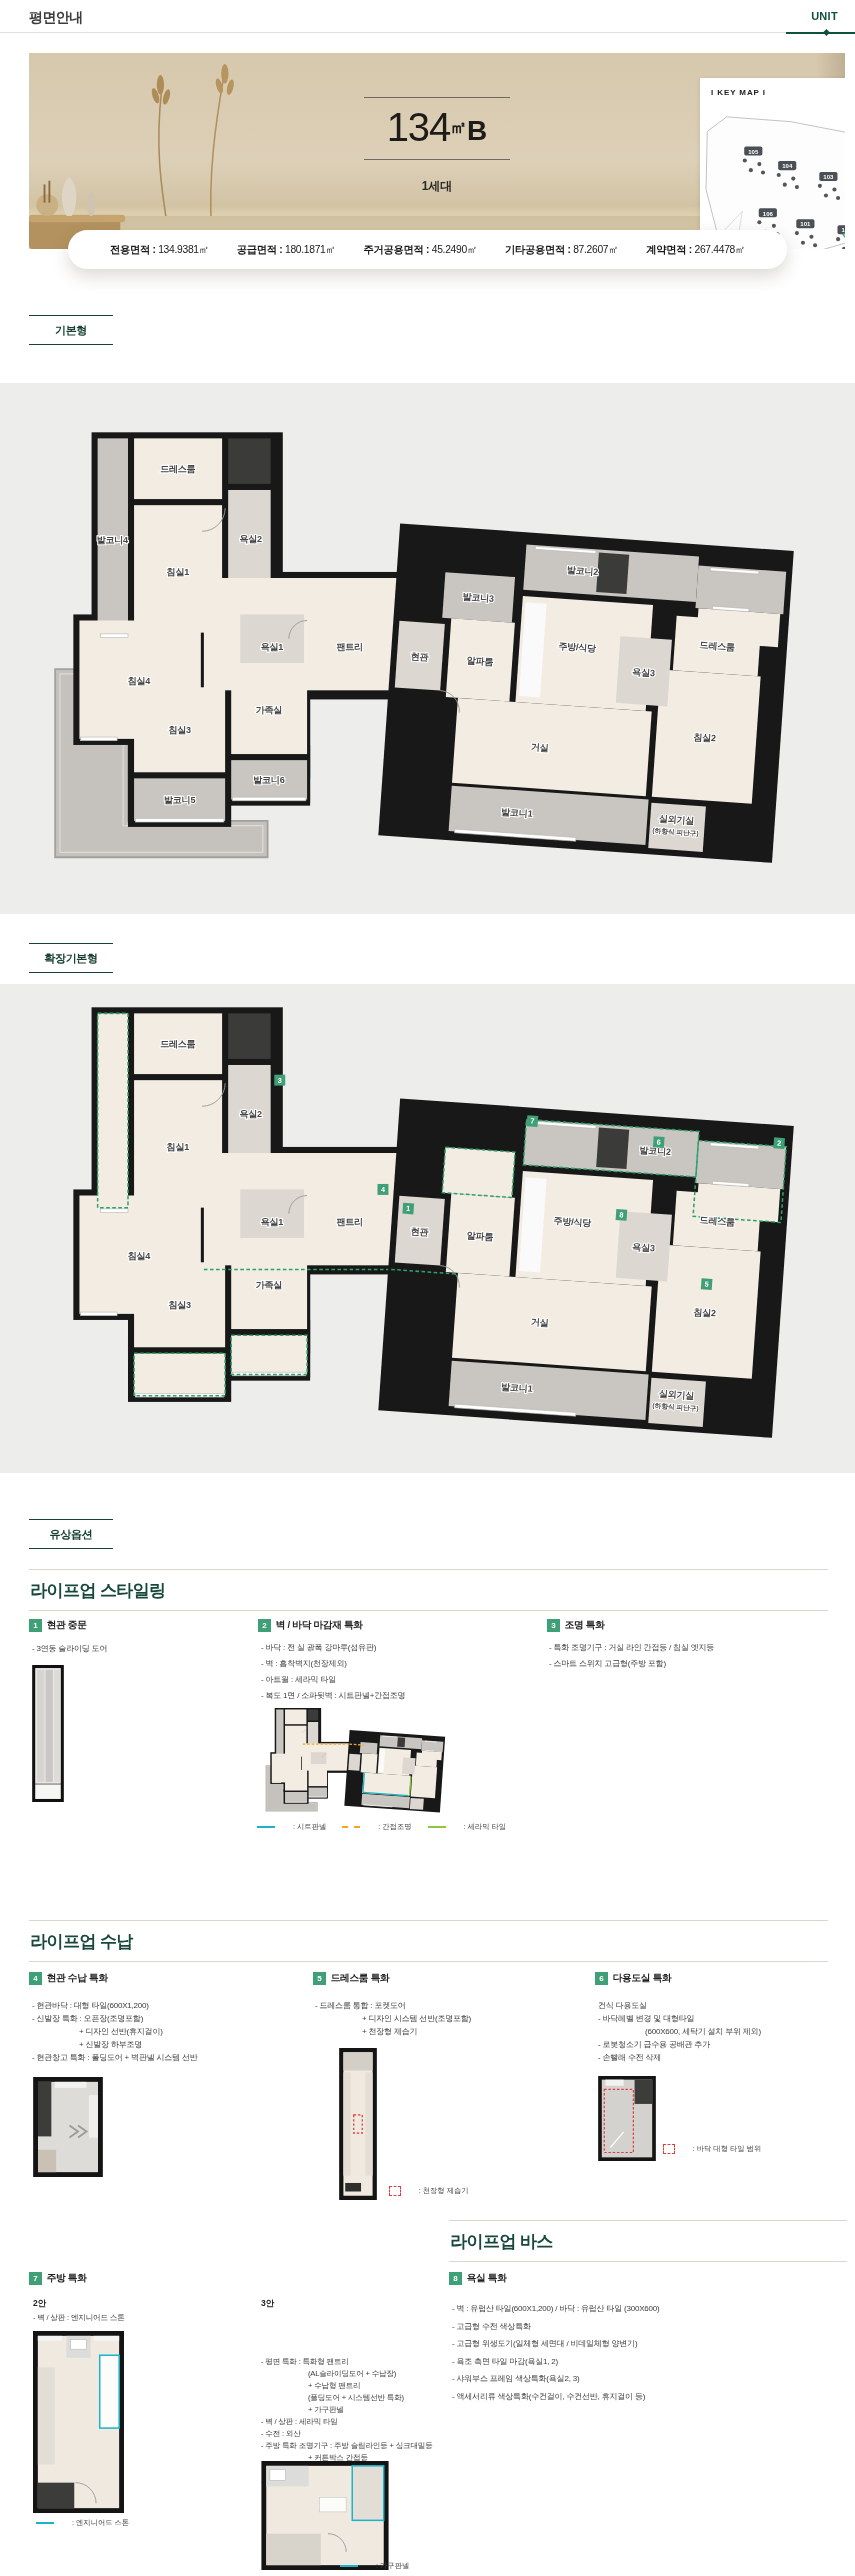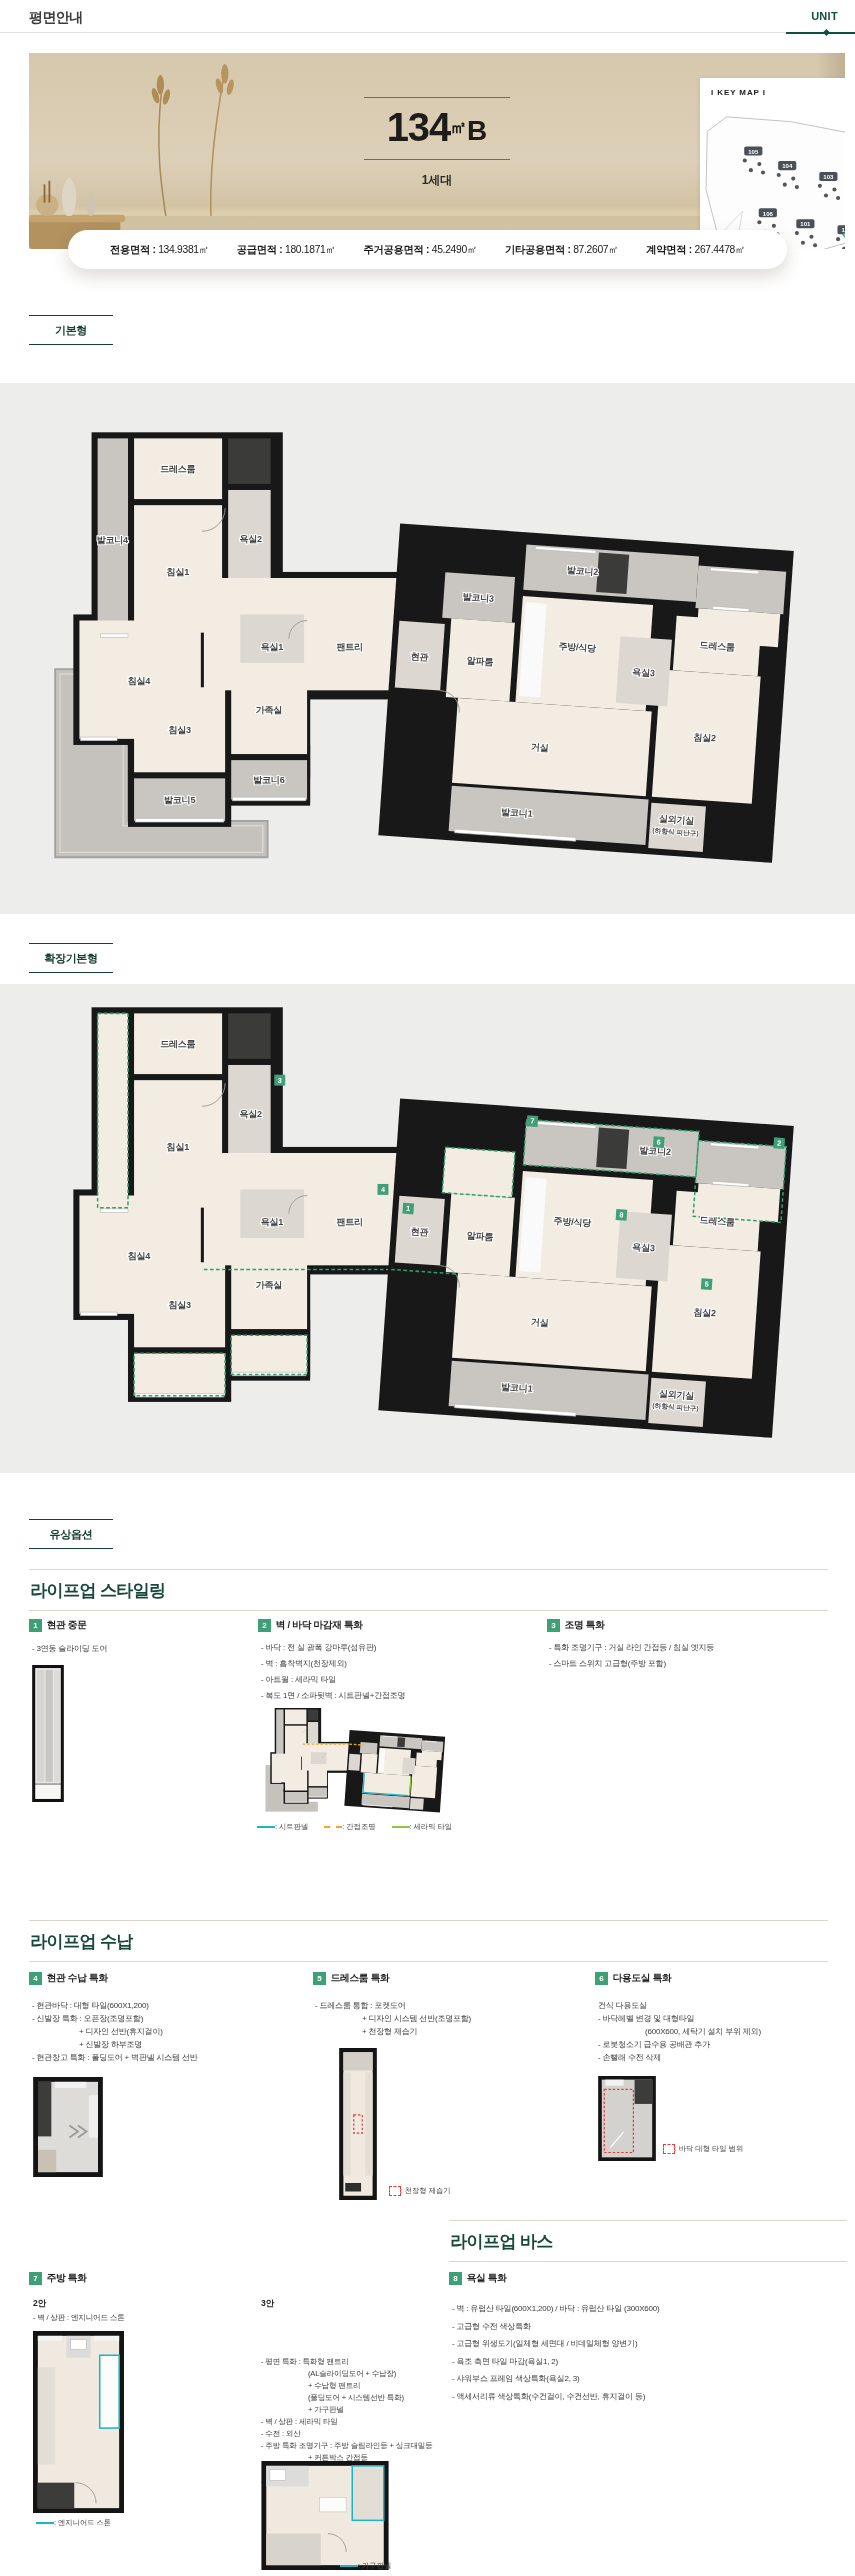--- a/index.html
+++ b/index.html
@@ -14,24 +14,24 @@
   .hd-line-active{left:786px;top:32px;width:69px;height:1.8px;background:#10503f;}
   .hd-dot{left:824px;top:30px;width:4.9px;height:4.9px;background:#10503f;transform:rotate(45deg);}
 
   
   .hero{left:29px;top:53px;width:816px;height:196px;background:linear-gradient(180deg,#d6c8ac 0%,#ddd0b8 55%,#d2c3a4 78%,#dccfae 82%,#e3d8bd 100%);overflow:hidden;}
   .hero-shade{left:787px;top:0;width:29px;height:196px;background:linear-gradient(90deg,rgba(0,0,0,0) 0%,rgba(120,100,70,.25) 100%);}
   .hero-floor{left:0;top:163px;width:816px;height:33px;background:linear-gradient(180deg,#cfc1a0,#dccfae);}
   .hero-center{left:244px;top:36px;width:328px;height:146px;text-align:center;}
   .hero-rule{display:inline-block;width:146px;height:0.6px;background:#6f6a60;}
   .hero-title{margin:7.3px 0 3.6px 0;color:#1d1c19;line-height:1;}
-  .hero-title .num{font-size:40px;font-weight:bold;letter-spacing:-1.2px;}
+  .hero-title .num{font-size:40px;font-weight:normal;letter-spacing:-1.2px;}
   .hero-title .unit{font-size:17px;font-weight:bold;vertical-align:8.5px;}
   .hero-title .typ{font-size:28px;font-weight:bold;vertical-align:1.2px;}
-  .hero-sub{margin-top:10px;font-size:12px;font-weight:bold;color:#2b2a26;}
+  .hero-sub{margin-top:16px;font-size:12px;font-weight:bold;color:#2b2a26;}
   .keymap{left:625px;top:25px;width:172px;height:176px;background:#fff;box-shadow:0 1.2px 4.9px rgba(0,0,0,.12);margin-left:46px;}
   .keymap-title{left:11px;top:9.7px;font-size:8px;font-weight:bold;color:#222;letter-spacing:0.9px;}
 
   
   .pill{left:68px;top:230px;width:719px;height:39px;background:#fff;border-radius:20.6px;box-shadow:0 7.3px 17px rgba(60,50,30,.18);display:flex;align-items:center;justify-content:center;gap:28px;}
   .pill span{font-size:10.3px;color:#191919;letter-spacing:-0.3px;white-space:nowrap;}
   .pill .al{font-weight:bold;margin-top:16px;}
 
   
   .sec-label{left:29px;width:84px;padding:6.7px 0;text-align:center;font-size:11px;font-weight:bold;color:#17402f;border-top:1.2px solid #17402f;border-bottom:1.2px solid #17402f;letter-spacing:-0.3px;}
@@ -47,21 +47,21 @@
   .badge{width:12.8px;height:12.8px;background:#3fa078;color:#fff;font-size:8px;font-weight:bold;display:flex;align-items:center;justify-content:center;}
   .opt-title{font-size:9.7px;font-weight:bold;color:#222;letter-spacing:-0.3px;}
 
   .lines{font-size:8px;color:#3a3a3a;line-height:13px;letter-spacing:-0.2px;}
   .lines div.ind{padding-left:47px;}
   .lines.wide{line-height:16px;}
   .lines.tight{font-size:7.6px;line-height:12px;}
   .lines.bath{line-height:17.6px;}
 
   .legend{display:flex;gap:16px;align-items:center;font-size:7.3px;color:#444;}
-  .legend-item{display:flex;align-items:center;gap:0;white-space:nowrap;text-align:right;}
+  .legend-item{display:flex;align-items:center;gap:18px;white-space:nowrap;text-align:right;}
   .sw-line{display:inline-block;width:18px;height:2.4px;}
   .sw-dash{display:inline-block;width:18px;height:0;border-top:2.4px dashed;}
   .sw-box{display:inline-block;width:9.7px;height:8px;border:1.2px dashed;background:#fff;}
 
   .opt-col-label{font-size:8.5px;font-weight:bold;color:#222;}
 
   
   .plan-lbl{font:bold 15px "Liberation Sans",sans-serif;fill:#454545;stroke:#ffffff;stroke-width:3.5px;paint-order:stroke;text-anchor:middle;letter-spacing:-.5px;}
   .plan-sub{font:bold 11px "Liberation Sans",sans-serif;fill:#4a4a4a;stroke:#ffffff;stroke-width:3px;paint-order:stroke;text-anchor:middle;}
   .badge-txt{font:bold 12px "Liberation Sans",sans-serif;fill:#fff;text-anchor:middle;}

